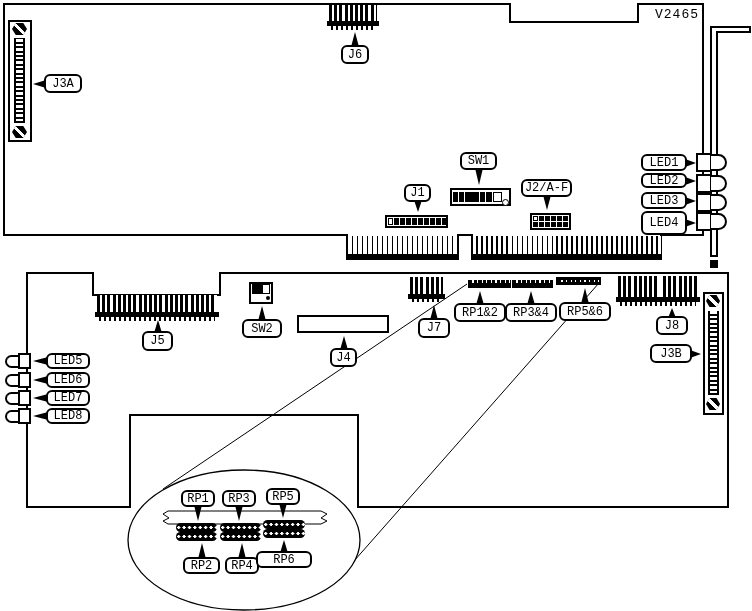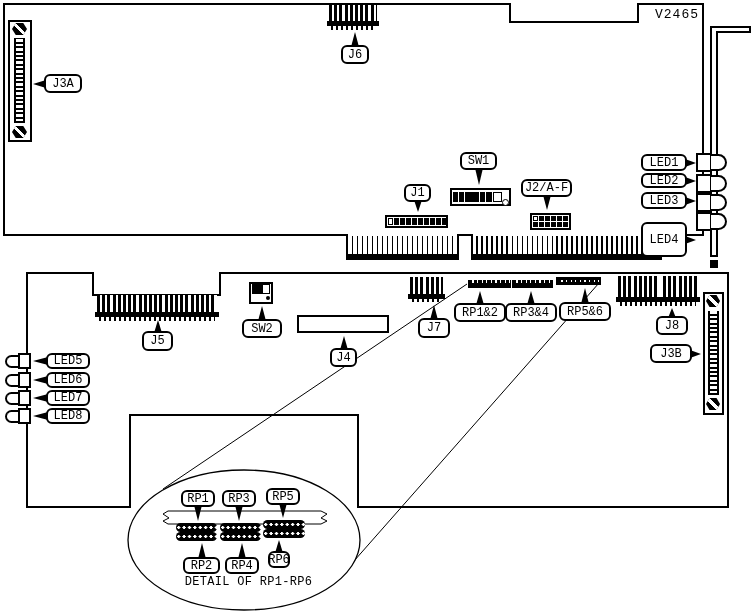--- a/index.html
+++ b/index.html
@@ -210,21 +210,21 @@
     <span class="tail rt"></span>
   </div>
   <div class="co" style="left:641px;top:173px;width:46px;height:15px">
     <span>LED2</span>
     <span class="tail rt"></span>
   </div>
   <div class="co" style="left:641px;top:192px;width:46px;height:17px">
     <span>LED3</span>
     <span class="tail rt"></span>
   </div>
-  <div class="co" style="left:641px;top:222px;width:46px;height:35px">
+  <div class="co" style="left:641px;top:211px;width:46px;height:24px">
     <span>LED4</span>
     <span class="tail rt"></span>
   </div>
 
   <div class="co" style="left:142px;top:331px;width:31px;height:20px">
     <span>J5</span>
     <span class="tail u" style="top:-13px;border-bottom-width:13px"></span>
   </div>
   <div class="co" style="left:242px;top:319px;width:40px;height:19px">
     <span>SW2</span>
@@ -288,20 +288,19 @@
     <span class="tail d" style="bottom:-15px;border-top-width:15px"></span>
   </div>
   <div class="co" style="left:183px;top:557px;width:37px;height:17px">
     <span>RP2</span>
     <span class="tail u" style="top:-16px;border-bottom-width:16px"></span>
   </div>
   <div class="co" style="left:225px;top:557px;width:34px;height:17px">
     <span>RP4</span>
     <span class="tail u" style="top:-16px;border-bottom-width:16px"></span>
   </div>
-  <div class="co" style="left:268px;top:551px;width:22px;height:17px">
+  <div class="co" style="left:256px;top:551px;width:56px;height:17px">
     <span>RP6</span>
     <span class="tail u" style="top:-13px;border-bottom-width:13px"></span>
   </div>
 
-  <div class="caption" style="left:181px;top:575px;width:135px;text-align:center">DETAIL OF RP1-RP6</div>
 
 </div>
 
 </body></html>

